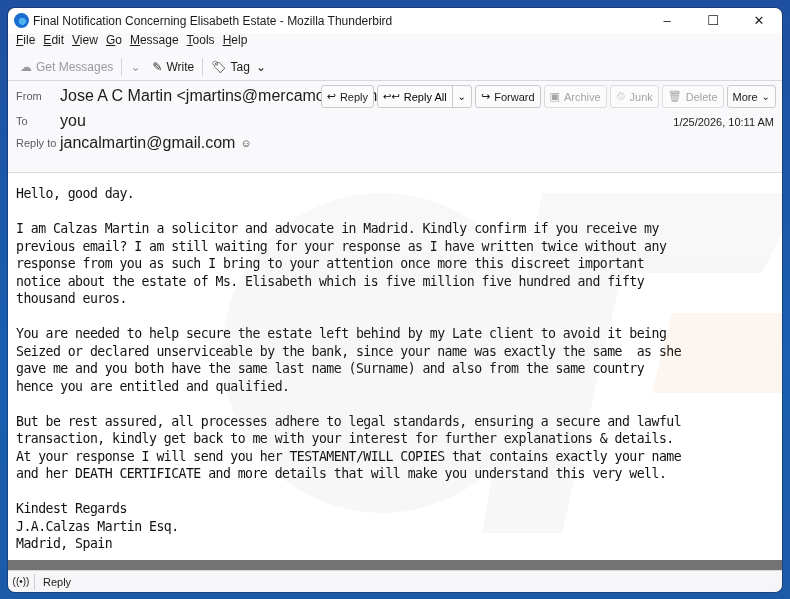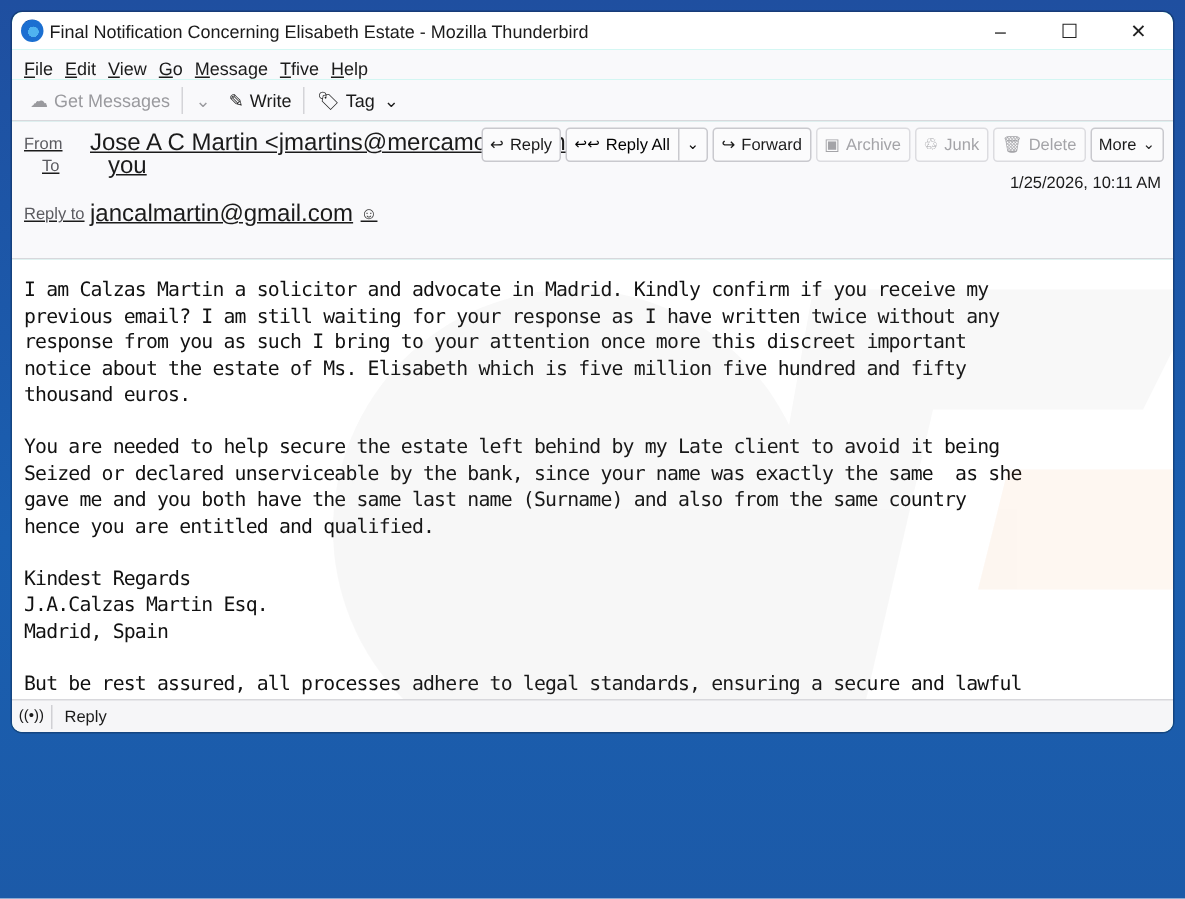--- a/index.html
+++ b/index.html
@@ -3,45 +3,45 @@
 <meta charset="utf-8">
 <style>
   * { box-sizing: border-box; margin: 0; padding: 0; }
   html, body { width: 790px; height: 599px; overflow: hidden; }
   body {
     background: linear-gradient(180deg, #1f4fa0 0%, #1a5fb0 60%, #1c5aa8 100%);
     font-family: "Liberation Sans", "DejaVu Sans", sans-serif;
     position: relative;
   }
   .window {
-    position: absolute; left: 8px; top: 8px; width: 774px; height: 480px;
-    background: #5eead4; border-radius: 7px; overflow: hidden;
+    position: absolute; left: 8px; top: 8px; width: 774px; height: 584px;
+    background: #737373; border-radius: 7px; overflow: hidden;
     box-shadow: 0 0 0 1px rgba(0,0,0,0.25);
   }
   .titlebar {
     height: 25px; display: flex; align-items: center; background: #fff;
     padding-left: 6px;
   }
   .app-icon {
     width: 15px; height: 15px; border-radius: 50%;
     background: radial-gradient(circle at 55% 55%, #4fb3f0 0 30%, #1b6fd1 31% 70%, #0c4aa6 71%);
     margin-right: 4px;
   }
   .title-text { font-size: 12px; color: #1b1b1b; flex: 1; }
   .win-ctrl { width: 46px; height: 25px; display: flex; align-items: center; justify-content: center; font-size: 13px; color: #222; }
-  .menubar { height: 20px; display: flex; align-items: flex-end; background: #f9f9fb; padding-left: 4px; }
+  .menubar { height: 20px; display: flex; align-items: flex-start; background: #f9f9fb; padding-left: 4px; }
   .menu-item { font-size: 12px; color: #1b1b1b; padding: 0 4px; }
   .menu-item u { text-decoration: underline; }
   .toolbar { height: 28px; display: flex; align-items: center; padding-left: 6px; border-bottom: 1px solid #d8d8dc; background: #f9f9fb; }
   .tb-btn { display: flex; align-items: center; font-size: 12px; color: #1b1b1b; padding: 0 6px; height: 22px; }
   .tb-btn.disabled { color: #9a9a9e; }
   .tb-sep { width: 1px; height: 18px; background: #d4d4d8; margin: 0 2px; }
   .tb-icon { font-size: 12px; margin-right: 4px; }
   .header { position: relative; height: 92px; padding: 0; background: #f9f9fb; border-bottom: 1px solid #d8d8dc; }
-  .hrow { position: absolute; left: 0; display: flex; align-items: center; font-size: 11px; color: #1b1b1b; text-decoration: underline; }
+  .hrow { position: absolute; left: 0; display: flex; align-items: center; font-size: 11px; color: #1b1b1b; }
   .hlabel { width: 52px; text-align: left; padding-left: 8px; color: #5b5b60; font-size: 11px; }
   .hval { font-size: 16px; color: #1b1b1b; }
   .hval.bold { font-weight: bold; }
   .contact-icon { display: inline-block; margin-left: 5px; font-size: 11px; color: #333; }
   .actions { position: absolute; right: 6px; top: 4px; display: flex; gap: 3px; }
   .act {
     height: 23px; border: 1px solid #c9c9ce; border-radius: 3px; background: #fbfbfc;
     display: flex; align-items: center; padding: 0 5px; font-size: 11px; color: #1b1b1b;
   }
   .act.disabled { color: #a4a4a8; border-color: #dcdce0; }
@@ -79,21 +79,21 @@
     <span class="win-ctrl">☐</span>
     <span class="win-ctrl">✕</span>
   </div>
 
   <div class="menubar">
     <span class="menu-item"><u>F</u><span>ile</span></span>
     <span class="menu-item"><u>E</u><span>dit</span></span>
     <span class="menu-item"><u>V</u><span>iew</span></span>
     <span class="menu-item"><u>G</u><span>o</span></span>
     <span class="menu-item"><u>M</u><span>essage</span></span>
-    <span class="menu-item"><u>T</u><span>five</span></span>
+    <span class="menu-item"><u>T</u><span>ools</span></span>
     <span class="menu-item"><u>H</u><span>elp</span></span>
   </div>
 
   <div class="toolbar">
     <span class="tb-btn disabled">
       <span class="tb-icon">☁</span>
       <span>Get Messages</span>
     </span>
     <span class="tb-sep"></span>
     <span class="tb-btn disabled">⌄</span>
@@ -108,21 +108,21 @@
       <span style="margin-left:6px;">⌄</span>
     </span>
   </div>
 
   <div class="header">
     <div class="hrow" style="top:6px;">
       <span class="hlabel">From</span>
       <span class="hval">Jose A C Martin &lt;jmartins@mercamoha.com&gt;</span>
       <span class="contact-icon">☺</span>
     </div>
-    <div class="hrow" style="top:21px;margin-left:12px;">
+    <div class="hrow" style="top:31px;">
       <span class="hlabel">To</span>
       <span class="hval">you</span>
     </div>
     <div class="hrow" style="top:53px;">
       <span class="hlabel">Reply to</span>
       <span class="hval">jancalmartin@gmail.com</span>
       <span class="contact-icon">☺</span>
     </div>
 
     <div class="actions">
@@ -161,36 +161,37 @@
 
     <div class="date">1/25/2026, 10:11 AM</div>
   </div>
 
   <div class="body">
     <svg class="watermark" viewBox="0 0 620 420">
       <circle cx="180" cy="200" r="160" fill="#888"></circle>
       <path d="M340 40 L600 40 L560 120 L420 120 L360 380 L280 380 Z" fill="#888"></path>
       <path d="M470 160 L620 160 L590 240 L450 240 Z" fill="#e8741c"></path>
     </svg>
+    <p>Hello, good day.</p>
     <p>I am Calzas Martin a solicitor and advocate in Madrid. Kindly confirm if you receive my
 previous email? I am still waiting for your response as I have written twice without any
 response from you as such I bring to your attention once more this discreet important
 notice about the estate of Ms. Elisabeth which is five million five hundred and fifty
 thousand euros.</p>
     <p>You are needed to help secure the estate left behind by my Late client to avoid it being
 Seized or declared unserviceable by the bank, since your name was exactly the same  as she
 gave me and you both have the same last name (Surname) and also from the same country
 hence you are entitled and qualified.</p>
-    <p>Kindest Regards
-J.A.Calzas Martin Esq.
-Madrid, Spain</p>
     <p>But be rest assured, all processes adhere to legal standards, ensuring a secure and lawful
 transaction, kindly get back to me with your interest for further explanations &amp; details.
 At your response I will send you her TESTAMENT/WILL COPIES that contains exactly your name
 and her DEATH CERTIFICATE and more details that will make you understand this very well.</p>
+    <p>Kindest Regards
+J.A.Calzas Martin Esq.
+Madrid, Spain</p>
   </div>
 
   <div class="statusbar">
     <span class="status-icon">((•))</span>
     <span class="status-sep"></span>
     <span>Reply</span>
   </div>
 </div>
 
 </body></html>

